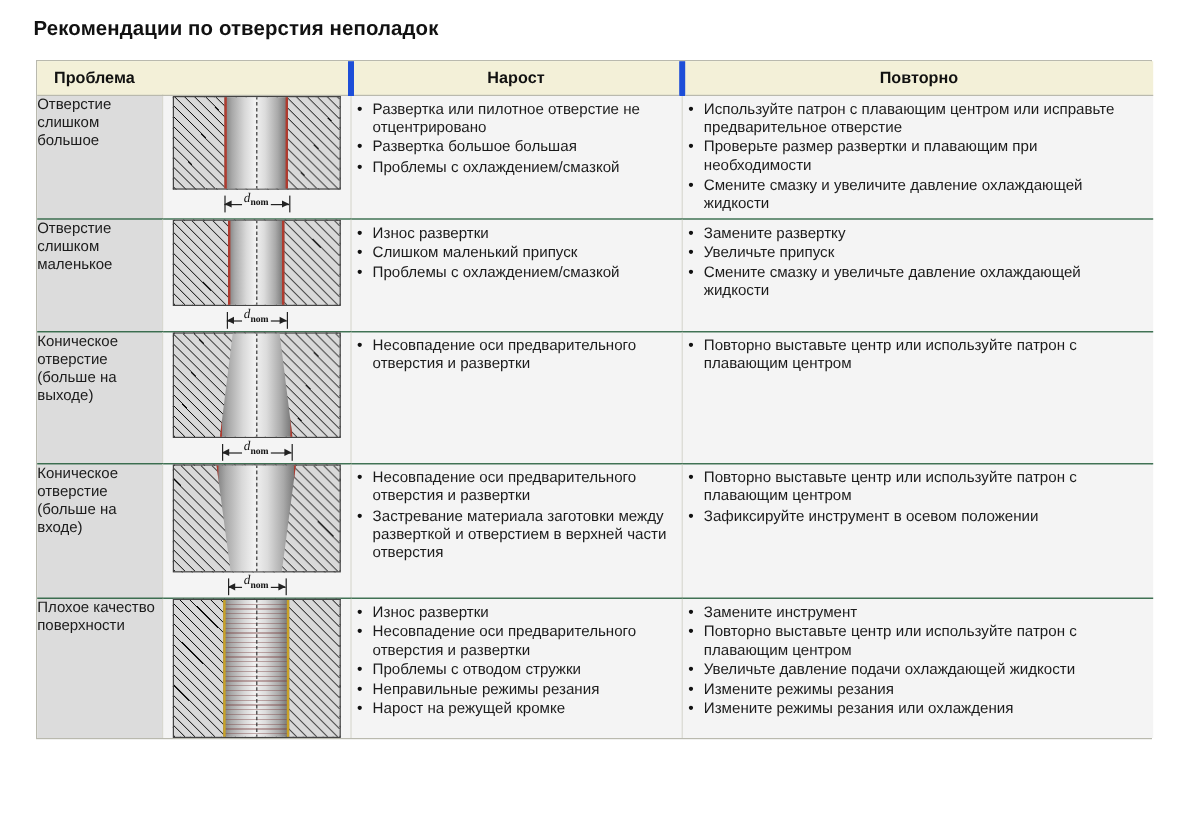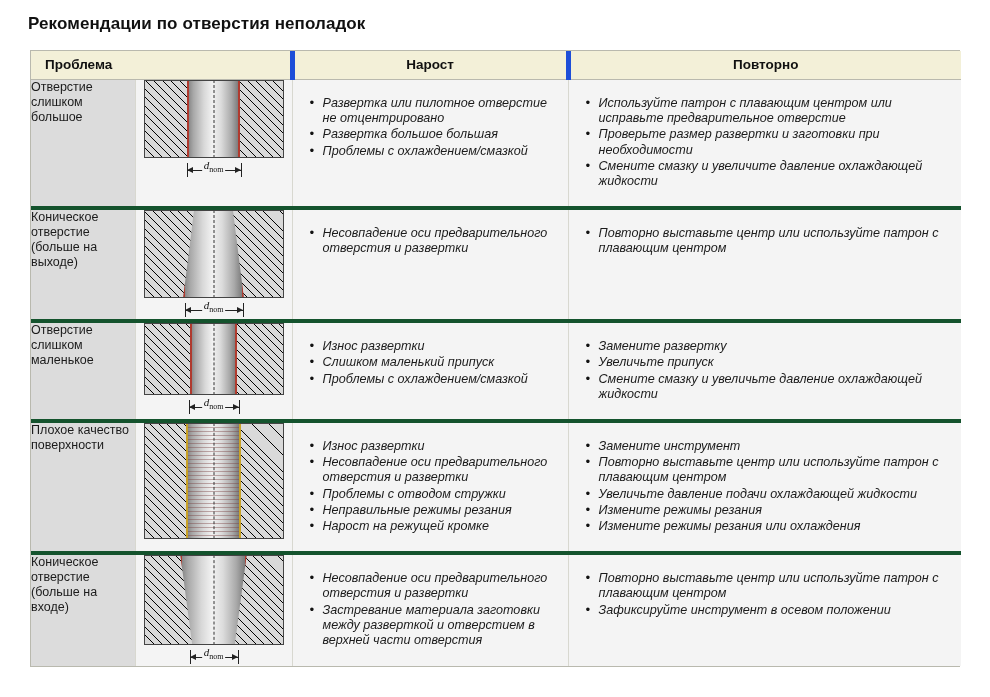--- a/index.html
+++ b/index.html
@@ -42,21 +42,21 @@
     text-align: center;
   }
   table.tbl th.first {
     text-align: left;
     padding-left: 14px;
   }
   table.tbl th:last-child { border-right: none; }
   table.tbl td {
     vertical-align: top;
     border-right: 1px solid #d8d8d0;
-    border-bottom: 4px solid #14532d;
+    border-bottom: 1px solid #14532d;
     padding: 0;
   }
   table.tbl td:last-child { border-right: none; }
   table.tbl tr:last-child td { border-bottom: none; }
 
   .col-problem { width: 104px; }
   .col-figure  { width: 157px; }
   .col-cause   { width: 276px; }
   .col-sol     { width: 393px; }
 
@@ -71,23 +71,22 @@
     background: #f4f4f4;
     text-align: center;
     padding: 6px 0 4px 0;
   }
   td.cause, td.sol {
     background: #f4f4f4;
     padding: 8px 8px 8px 6px;
   }
   ul.bullets {
     margin: 0;
-    padding: 16px;
+    padding: 4px;
     list-style: none;
-    font-style: italic;
   }
   ul.bullets li {
     font-size: 12.6px;
     line-height: 15.2px;
     color: #1b1b1b;
     padding-left: 14px;
     position: relative;
     margin-bottom: 1px;
   }
   ul.bullets li:before {
@@ -197,20 +196,21 @@
     font-size: 11px;
     font-style: italic;
     color: #111;
     background: #f4f4f4;
     padding: 0 2px;
     font-family: "Liberation Serif", serif;
   }
   .dim .label sub {
     font-size: 8px;
     font-style: normal;
+    font-weight: bold;
   }
 </style>
 </head>
 <body>
 
 <div class="page-title">Рекомендации по отверстия неполадок</div>
 
 <div class="table-wrap">
 <table class="tbl">
   <colgroup>
@@ -252,22 +252,59 @@
       <td class="cause">
         <ul class="bullets">
           <li>Развертка или пилотное отверстие не отцентрировано</li>
           <li>Развертка большое большая</li>
           <li>Проблемы с охлаждением/смазкой</li>
         </ul>
       </td>
       <td class="sol">
         <ul class="bullets">
           <li>Используйте патрон с плавающим центром или исправьте предварительное отверстие</li>
-          <li>Проверьте размер развертки и заготовки при необходимости</li>
+          <li>Проверьте размер развертки и плавающим при необходимости</li>
           <li>Смените смазку и увеличите давление охлаждающей жидкости</li>
+        </ul>
+      </td>
+    </tr>
+
+    <tr>
+      <td class="problem">Отверстие слишком маленькое</td>
+      <td class="figure">
+        <div class="fig">
+          <div class="block" style="height:72px;">
+            <div class="hole" style="left:33%; right:33%;">
+              <div class="edge-l"></div>
+              <div class="edge-r"></div>
+            </div>
+            <div class="axis"></div>
+          </div>
+          <div class="dim">
+            <div class="tick" style="left:45px;"></div>
+            <div class="tick" style="left:95px;"></div>
+            <div class="line" style="left:45px; width:50px;"></div>
+            <div class="arrowL" style="left:45px;"></div>
+            <div class="arrowR" style="left:89px;"></div>
+            <div class="label"><span>d</span><sub>nom</sub></div>
+          </div>
+        </div>
+      </td>
+      <td class="cause">
+        <ul class="bullets">
+          <li>Износ развертки</li>
+          <li>Слишком маленький припуск</li>
+          <li>Проблемы с охлаждением/смазкой</li>
+        </ul>
+      </td>
+      <td class="sol">
+        <ul class="bullets">
+          <li>Замените развертку</li>
+          <li>Увеличьте припуск</li>
+          <li>Смените смазку и увеличьте давление охлаждающей жидкости</li>
         </ul>
       </td>
     </tr>
 
     <tr>
       <td class="problem">Коническое отверстие (больше на выходе)</td>
       <td class="figure">
         <div class="fig">
           <div class="block" style="height:88px;">
             <div class="hole tap1" style="left:28%; right:28%;">
@@ -292,52 +329,50 @@
         </ul>
       </td>
       <td class="sol">
         <ul class="bullets">
           <li>Повторно выставьте центр или используйте патрон с плавающим центром</li>
         </ul>
       </td>
     </tr>
 
     <tr>
-      <td class="problem">Отверстие слишком маленькое</td>
+      <td class="problem">Коническое отверстие (больше на входе)</td>
       <td class="figure">
         <div class="fig">
-          <div class="block" style="height:72px;">
-            <div class="hole" style="left:33%; right:33%;">
+          <div class="block" style="height:90px;">
+            <div class="hole tap2" style="left:26%; right:26%;">
               <div class="edge-l"></div>
               <div class="edge-r"></div>
             </div>
             <div class="axis"></div>
           </div>
           <div class="dim">
-            <div class="tick" style="left:45px;"></div>
-            <div class="tick" style="left:95px;"></div>
-            <div class="line" style="left:45px; width:50px;"></div>
-            <div class="arrowL" style="left:45px;"></div>
-            <div class="arrowR" style="left:89px;"></div>
+            <div class="tick" style="left:46px;"></div>
+            <div class="tick" style="left:94px;"></div>
+            <div class="line" style="left:46px; width:48px;"></div>
+            <div class="arrowL" style="left:46px;"></div>
+            <div class="arrowR" style="left:88px;"></div>
             <div class="label"><span>d</span><sub>nom</sub></div>
           </div>
         </div>
       </td>
       <td class="cause">
         <ul class="bullets">
-          <li>Износ развертки</li>
-          <li>Слишком маленький припуск</li>
-          <li>Проблемы с охлаждением/смазкой</li>
+          <li>Несовпадение оси предварительного отверстия и развертки</li>
+          <li>Застревание материала заготовки между разверткой и отверстием в верхней части отверстия</li>
         </ul>
       </td>
       <td class="sol">
         <ul class="bullets">
-          <li>Замените развертку</li>
-          <li>Увеличьте припуск</li>
-          <li>Смените смазку и увеличьте давление охлаждающей жидкости</li>
+          <li>Повторно выставьте центр или используйте патрон с плавающим центром</li>
+          <li>Зафиксируйте инструмент в осевом положении</li>
         </ul>
       </td>
     </tr>
 
     <tr>
       <td class="problem">Плохое качество поверхности</td>
       <td class="figure">
         <div class="fig">
           <div class="block" style="height:116px;">
             <div class="hole" style="left:30%; right:30%;">
@@ -362,50 +397,15 @@
         <ul class="bullets">
           <li>Замените инструмент</li>
           <li>Повторно выставьте центр или используйте патрон с плавающим центром</li>
           <li>Увеличьте давление подачи охлаждающей жидкости</li>
           <li>Измените режимы резания</li>
           <li>Измените режимы резания или охлаждения</li>
         </ul>
       </td>
     </tr>
 
-    <tr>
-      <td class="problem">Коническое отверстие (больше на входе)</td>
-      <td class="figure">
-        <div class="fig">
-          <div class="block" style="height:90px;">
-            <div class="hole tap2" style="left:26%; right:26%;">
-              <div class="edge-l"></div>
-              <div class="edge-r"></div>
-            </div>
-            <div class="axis"></div>
-          </div>
-          <div class="dim">
-            <div class="tick" style="left:46px;"></div>
-            <div class="tick" style="left:94px;"></div>
-            <div class="line" style="left:46px; width:48px;"></div>
-            <div class="arrowL" style="left:46px;"></div>
-            <div class="arrowR" style="left:88px;"></div>
-            <div class="label"><span>d</span><sub>nom</sub></div>
-          </div>
-        </div>
-      </td>
-      <td class="cause">
-        <ul class="bullets">
-          <li>Несовпадение оси предварительного отверстия и развертки</li>
-          <li>Застревание материала заготовки между разверткой и отверстием в верхней части отверстия</li>
-        </ul>
-      </td>
-      <td class="sol">
-        <ul class="bullets">
-          <li>Повторно выставьте центр или используйте патрон с плавающим центром</li>
-          <li>Зафиксируйте инструмент в осевом положении</li>
-        </ul>
-      </td>
-    </tr>
-
   </tbody>
 </table>
 </div>
 
 </body></html>

